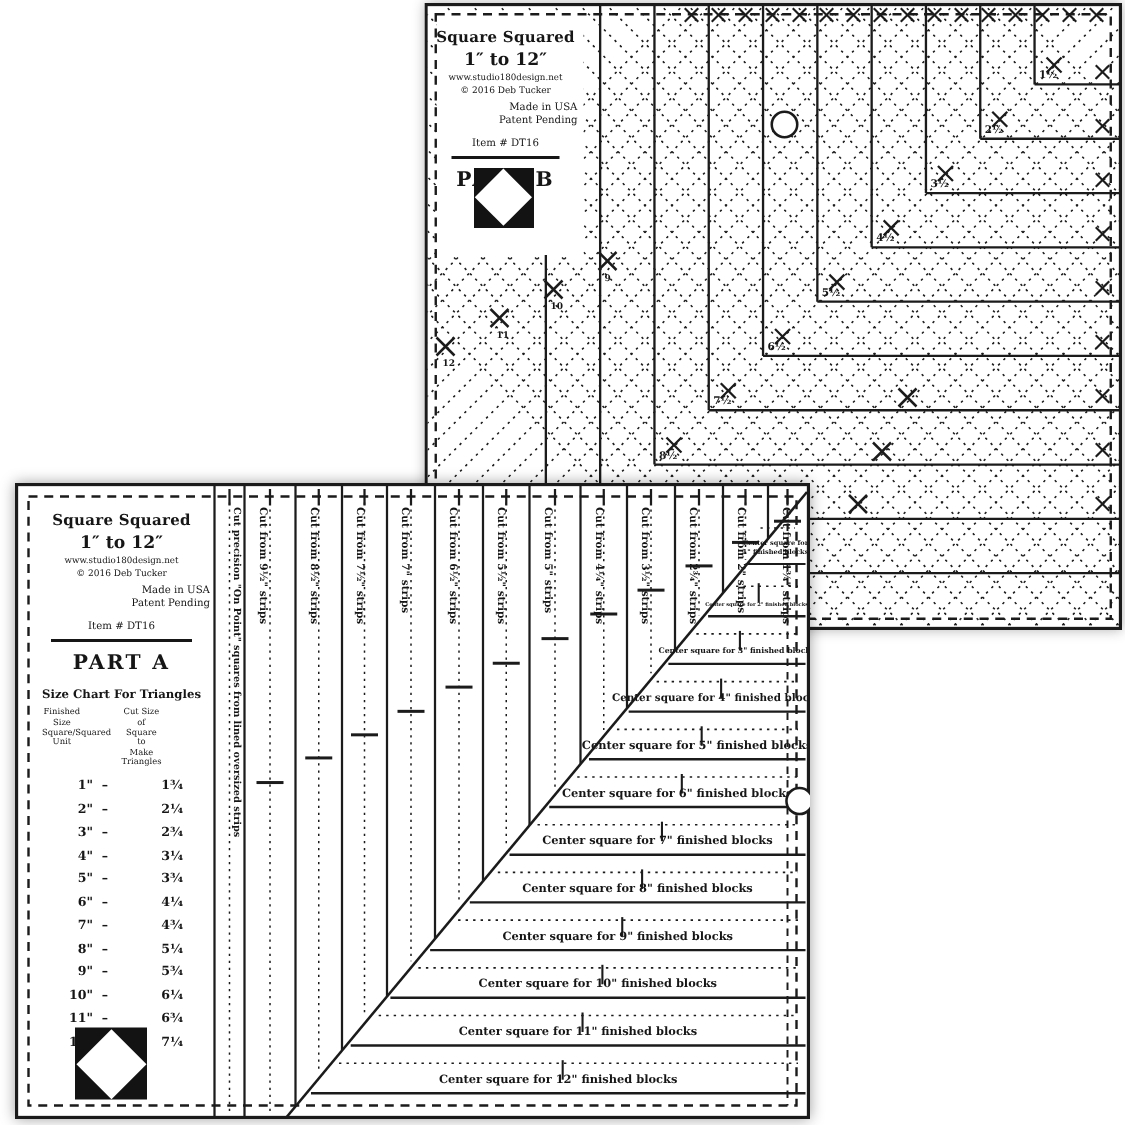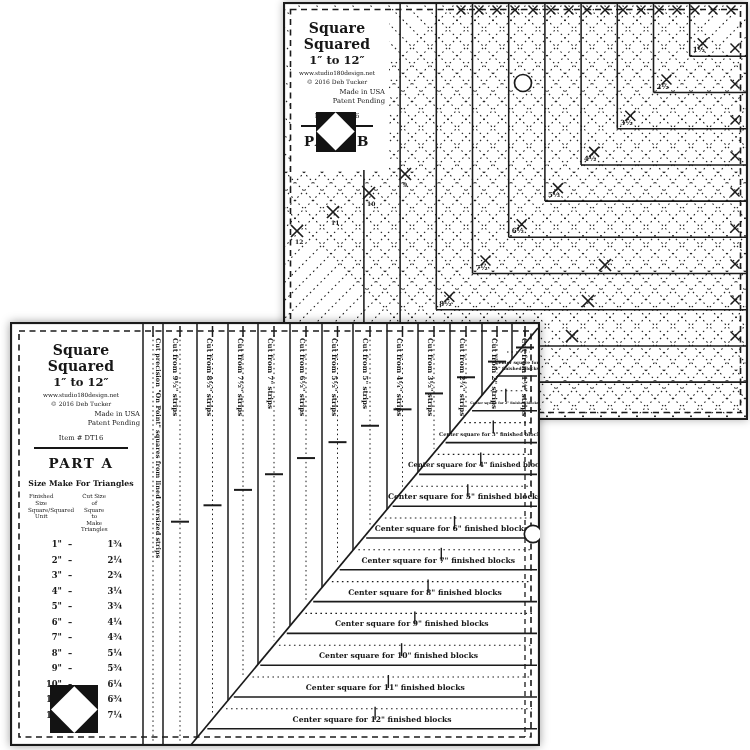--- a/index.html
+++ b/index.html
@@ -5,21 +5,21 @@
   html,body{margin:0;padding:0;background:#fff;}
   #canvas{position:relative;width:750px;height:750px;background:#fff;overflow:hidden;
           font-family:"DejaVu Serif",serif;color:#161616;}
   .part{position:absolute;background:#fff;}
   #partB{left:283px;top:2px;width:465px;height:418px;box-shadow:0 0 8px rgba(0,0,0,.30);z-index:1;}
   #partA{left:10px;top:322px;width:530px;height:424px;box-shadow:0 0 9px rgba(0,0,0,.38);z-index:2;}
   svg{position:absolute;left:0;top:0;z-index:1;}
   .titleblock{position:absolute;text-align:center;z-index:3;}
   #tbB{left:6px;top:18px;width:96px;}
   #tbA{left:12px;top:20px;width:118px;}
-  .t1{font-size:14px;font-weight:bold;letter-spacing:.2px;}
+  .t1{font-size:10px;font-weight:bold;letter-spacing:.2px;}
   .t2{font-size:11.5px;font-weight:bold;margin-top:1px;}
   .tiny{font-size:5.8px;margin-top:3px;}
   .tiny2{font-size:6px;margin-top:2px;}
   .sm{font-size:6.8px;margin-top:3px;text-align:right;}
   .item{font-size:6.8px;margin-top:7px;}
   .rule{height:2.4px;background:#161616;margin:5px 12px 0 12px;}
   .partlabel{font-size:13.5px;font-weight:bold;letter-spacing:1.5px;margin-top:6px;}
   .chart-title{font-size:7.8px;font-weight:bold;margin-top:8px;}
   .chart-head{display:flex;justify-content:space-between;font-size:5.6px;line-height:6.6px;margin-top:5px;padding:0 6px;}
   .chart-head div{width:50%;}
@@ -384,21 +384,21 @@
     <div class="titleblock" id="tbA">
       <div class="t1">Square Squared</div>
       <div class="t2">1″ to 12″</div>
       <div class="tiny">www.studio180design.net</div>
       <div class="tiny2">© 2016 Deb Tucker</div>
       <div class="sm">Made in USA</div>
       <div class="sm" style="margin-top:1px">Patent Pending</div>
       <div class="item">Item # DT16</div>
       <div class="rule"></div>
       <div class="partlabel">PART A</div>
-      <div class="chart-title">Size Make For Triangles</div>
+      <div class="chart-title">Size Chart For Triangles</div>
       <div class="chart-head">
         <div id="chartHead1">
             <div>Finished Size</div>
             <div>Square/Squared</div>
             <div>Unit</div>
           </div>
         <div id="chartHead2">
             <div>Cut Size of</div>
             <div>Square to</div>
             <div>Make</div>

